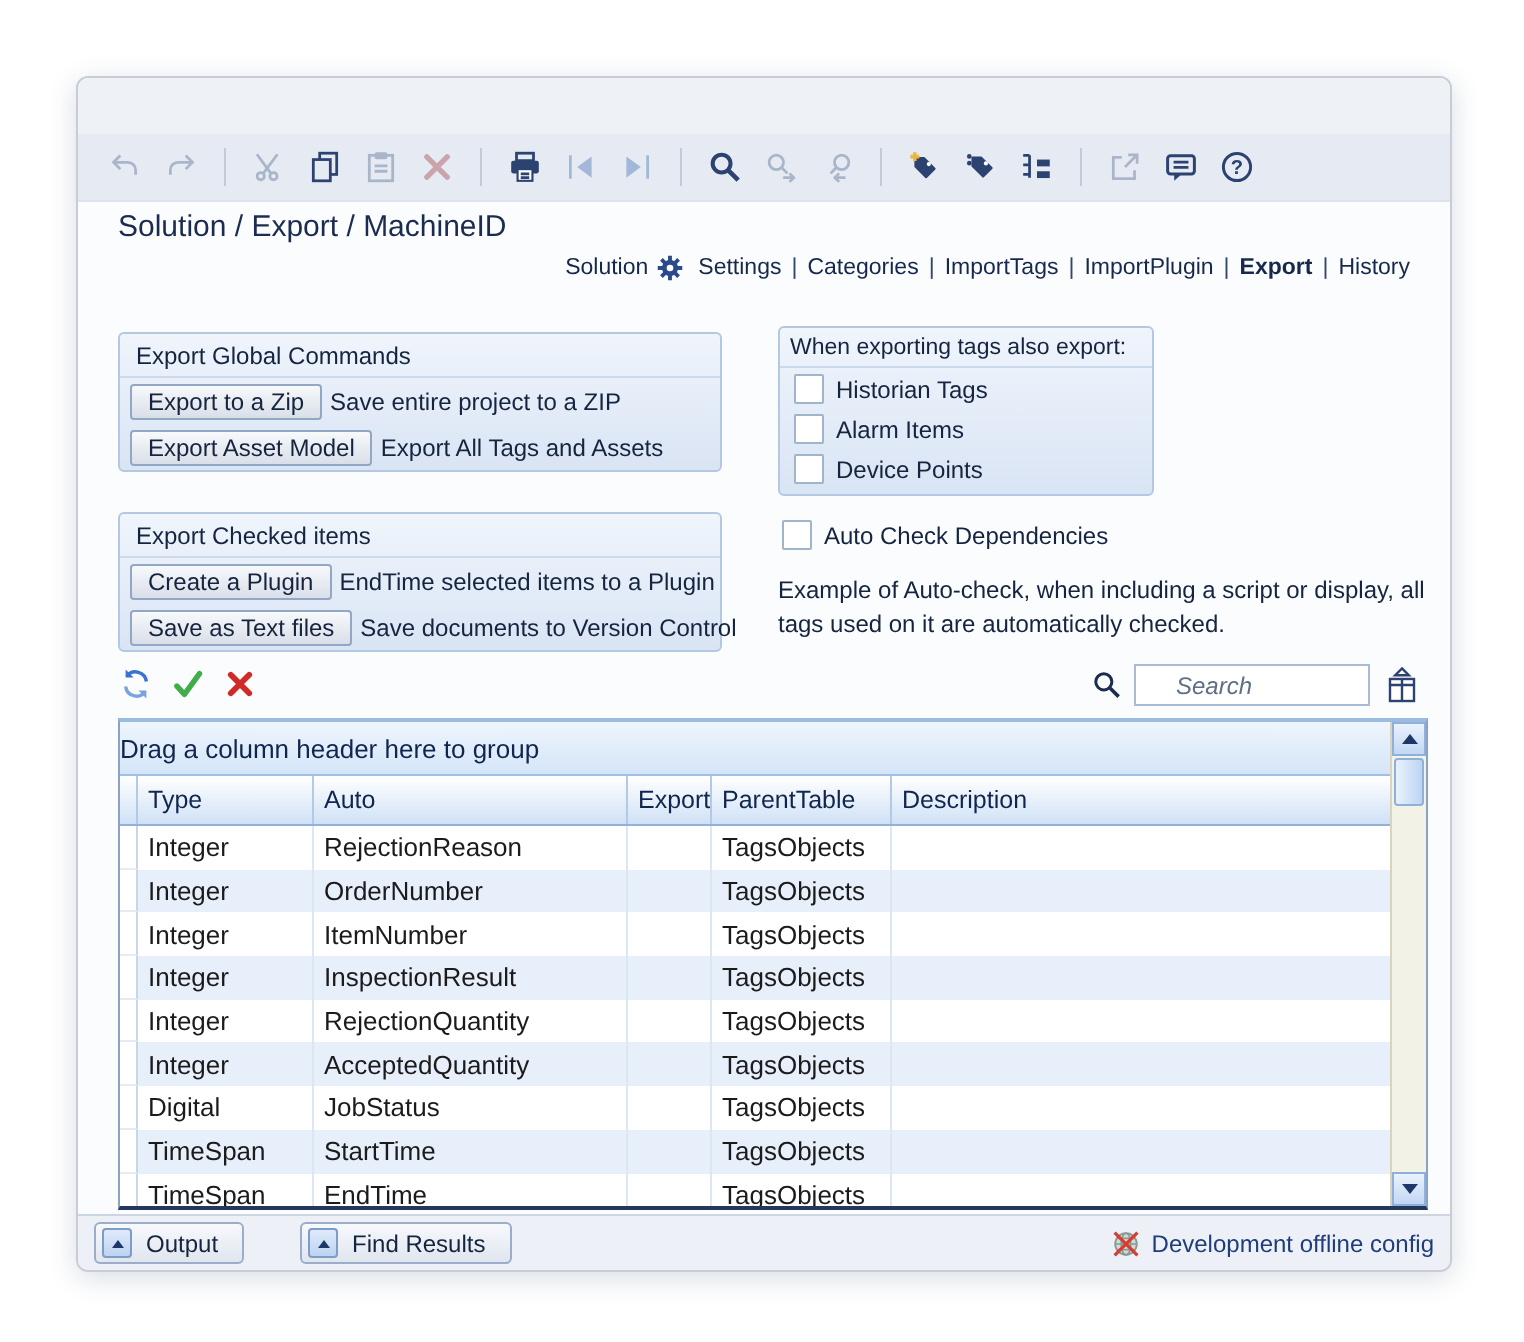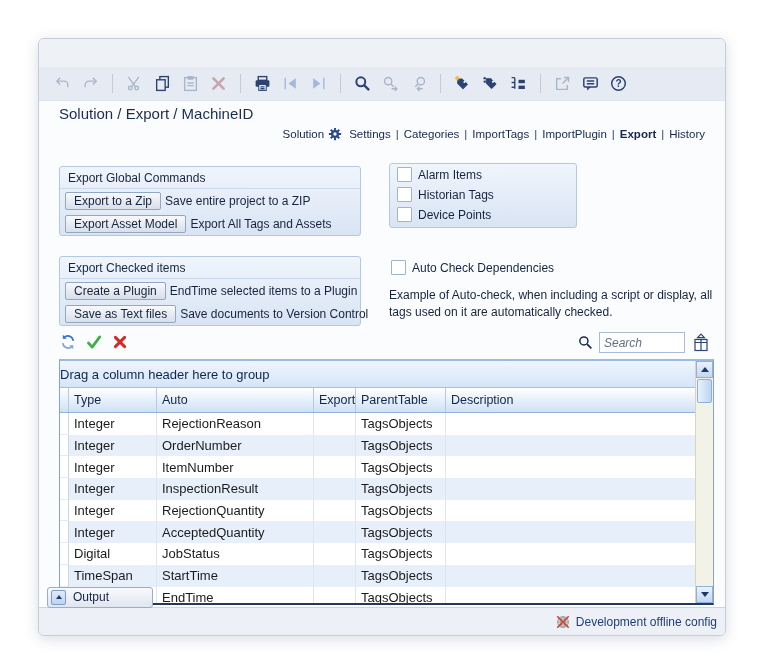--- a/index.html
+++ b/index.html
@@ -43,21 +43,21 @@
   .chk{width:13px;height:13px;background:#fff;border:1px solid #a0b4cc;border-radius:1px;flex:none;}
   .chk-label{font-size:12px;color:#15243f;white-space:nowrap;}
   .auto-check{position:absolute;left:352px;top:221px;display:flex;align-items:center;gap:6px;}
   .note{position:absolute;left:350px;top:248px;width:334px;font-size:12px;color:#15243f;line-height:1.45;}
   
   .action-row{position:absolute;left:20px;top:294px;display:flex;align-items:center;gap:8px;}
   .aicon{width:18px;height:18px;display:flex;align-items:center;justify-content:center;}
   .aicon svg{width:16px;height:16px;}
   .search-row{position:absolute;top:293px;right:14px;display:flex;align-items:center;gap:6px;}
   .search-glyph{width:15px;height:15px;color:#1d2c4e;}
-  .search-input{width:76px;height:17px;border:1px solid #a9bcd4;font-size:12px;padding:1px 4px;
+  .search-input{width:76px;height:17px;border:1px solid #a9bcd4;font-size:12px;padding:1px 20px;
                 font-family:"Liberation Sans",sans-serif;color:#30405a;background:#fff;}
   .search-input::placeholder{font-style:italic;color:#5f6f85;}
   .colchooser{width:20px;height:19px;color:#2c4372;}
   
   .grid{position:absolute;left:20px;top:320px;width:655px;height:246px;display:flex;
         border:1px solid #8aa3c4;border-top:2px solid #9dbbe0;border-bottom:2px solid #26375c;
         box-sizing:border-box;background:#fff;}
   .grid-main{flex:1;display:flex;flex-direction:column;min-width:0;}
   .band{height:26px;flex:none;background:linear-gradient(#eef5fd,#d5e5f8);
         border-bottom:1px solid #9fc0e4;color:#10264e;font-size:13px;display:flex;
@@ -299,30 +299,31 @@
         </div>
 
         <div class="gbox-row">
           <button class="btn">Save as Text files</button>
           <span class="desc">Save documents to Version Control</span>
         </div>
       </div>
   </div>
 
   <div class="gbox box-options">
+    <div class="gbox-title" style="font-size:11.5px;padding:4px 5px 3px;">When exporting tags also export:</div>
     <div style="padding-bottom:3px;">
+
+        <div class="chk-row">
+          <span class="chk"></span>
+          <span class="chk-label">Historian Tags</span>
+        </div>
 
         <div class="chk-row">
           <span class="chk"></span>
           <span class="chk-label">Alarm Items</span>
-        </div>
-
-        <div class="chk-row">
-          <span class="chk"></span>
-          <span class="chk-label">Historian Tags</span>
         </div>
 
         <div class="chk-row">
           <span class="chk"></span>
           <span class="chk-label">Device Points</span>
         </div>
       </div>
   </div>
 
   <div class="auto-check">
@@ -466,21 +467,21 @@
           <div class="tri-up"></div>
         </div>
       <div class="sb-thumb"></div>
       <div class="sb-btn sb-down">
           <div class="tri-down"></div>
         </div>
     </div>
   </div>
 
   <div class="statusbar">
-    <span style="display:flex;gap:28px;flex-direction:column;">
+    <span style="display:flex;gap:28px;">
 
         <span class="panel-btn">
           <span class="collapse-icon">
             <span class="tri-up"></span>
           </span>
           <span class="panel-label">Output</span>
         </span>
 
         <span class="panel-btn">
           <span class="collapse-icon">

